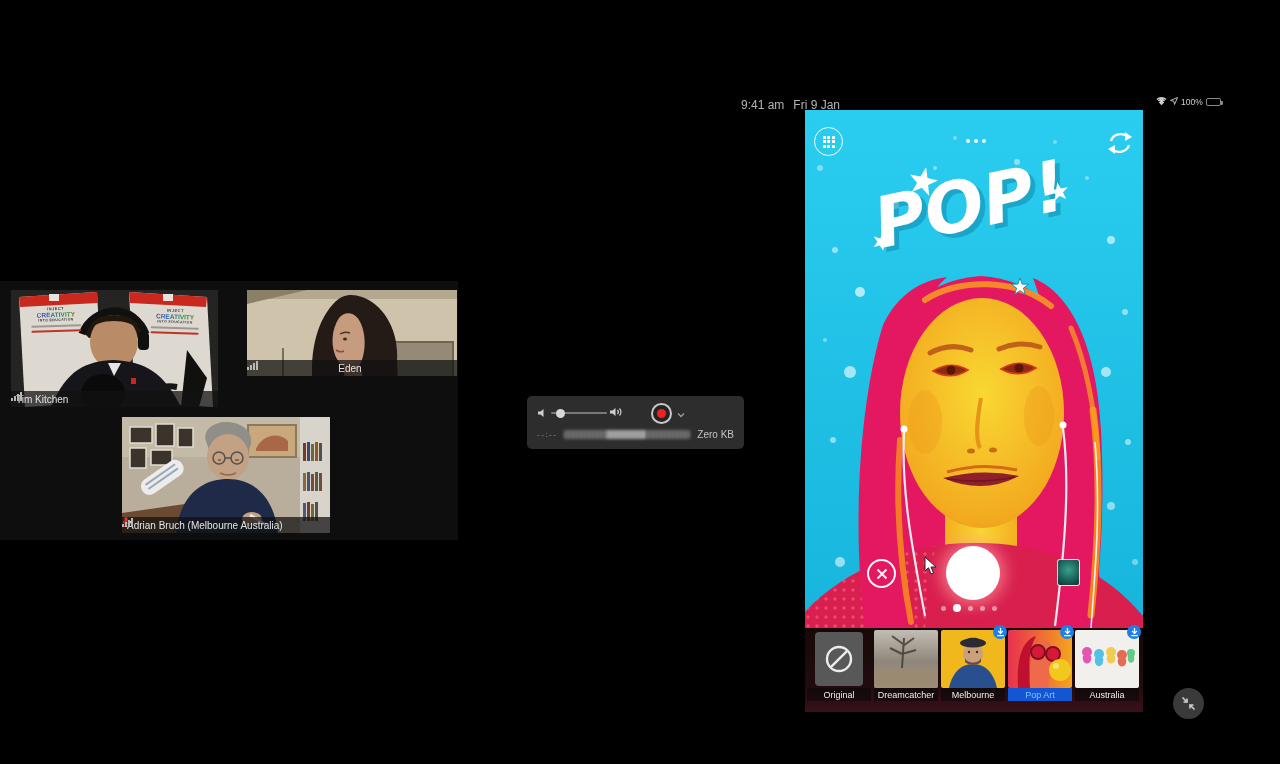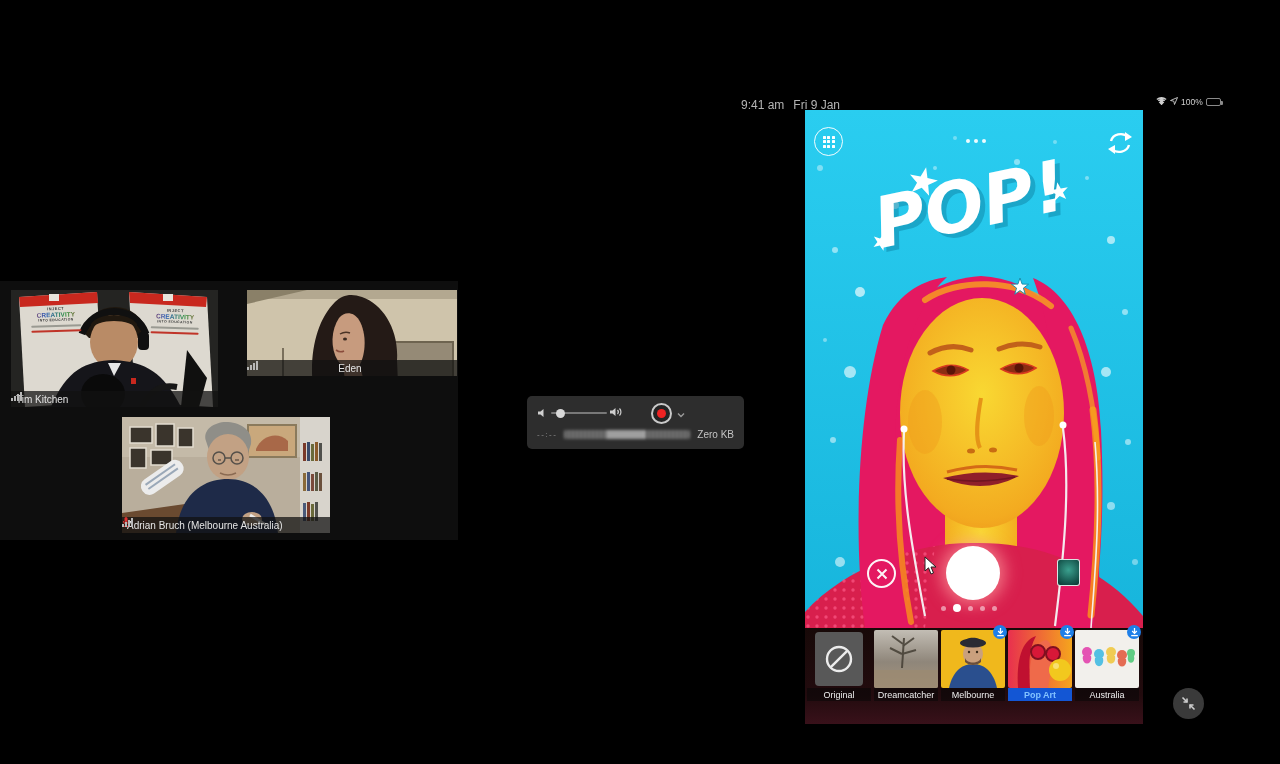--- a/index.html
+++ b/index.html
@@ -69,28 +69,28 @@
              display:flex;align-items:center;justify-content:center;opacity:.95;}
   .shutter{left:141px;top:436px;width:54px;height:54px;border-radius:50%;background:#fff;
            box-shadow:0 0 16px 5px rgba(255,160,160,.65);}
   .thumb{left:252px;top:449px;width:23px;height:27px;border-radius:3px;border:1px solid rgba(255,255,255,.85);
          background:radial-gradient(circle at 50% 40%,#3aa08e,#15544c 70%,#0c3531);}
   .pagedots{position:absolute;left:136px;top:494px;display:flex;gap:7px;align-items:center;}
   .pagedots i{width:5px;height:5px;border-radius:50%;background:rgba(255,255,255,.5);}
   .pagedots i.active{width:8px;height:8px;background:#fff;}
 
   
-  .filterbar{position:absolute;left:0;top:518px;width:338px;height:96px;display:flex;gap:3px;
+  .filterbar{position:absolute;left:0;top:518px;width:338px;height:84px;display:flex;gap:3px;
              padding:2px 2px 0 2px;background:linear-gradient(180deg,#170908,#220b0e 70%,#39111a);}
   .ftile{position:relative;width:64px;height:71px;flex:0 0 auto;}
   .fimg{position:absolute;left:0;top:0;width:64px;height:58px;overflow:hidden;border-radius:2px;
         display:flex;align-items:center;justify-content:center;}
   .flabel{position:absolute;left:0;top:58px;width:64px;height:13px;display:flex;align-items:center;
           justify-content:center;font-size:9px;color:#eee;background:rgba(8,8,8,.55);white-space:nowrap;}
-  .ftile.selected .flabel{background:#1356d4;color:#82c2ff;font-weight:bold;}
+  .ftile.selected .flabel{background:#1356d4;color:#82c2ff;}
   .orig-box{width:48px;height:54px;background:#585858;border-radius:4px;display:flex;
             align-items:center;justify-content:center;}
   .dl-badge{position:absolute;top:-5px;right:-2px;width:14px;height:14px;border-radius:50%;
             background:#1e7fe8;display:flex;align-items:center;justify-content:center;}
 
   
   .cursor{position:absolute;left:924px;top:556px;}
   .exit-btn{position:absolute;left:1173px;top:688px;width:31px;height:31px;border-radius:50%;
             background:#3a3a3a;display:flex;align-items:center;justify-content:center;}
 </style>

